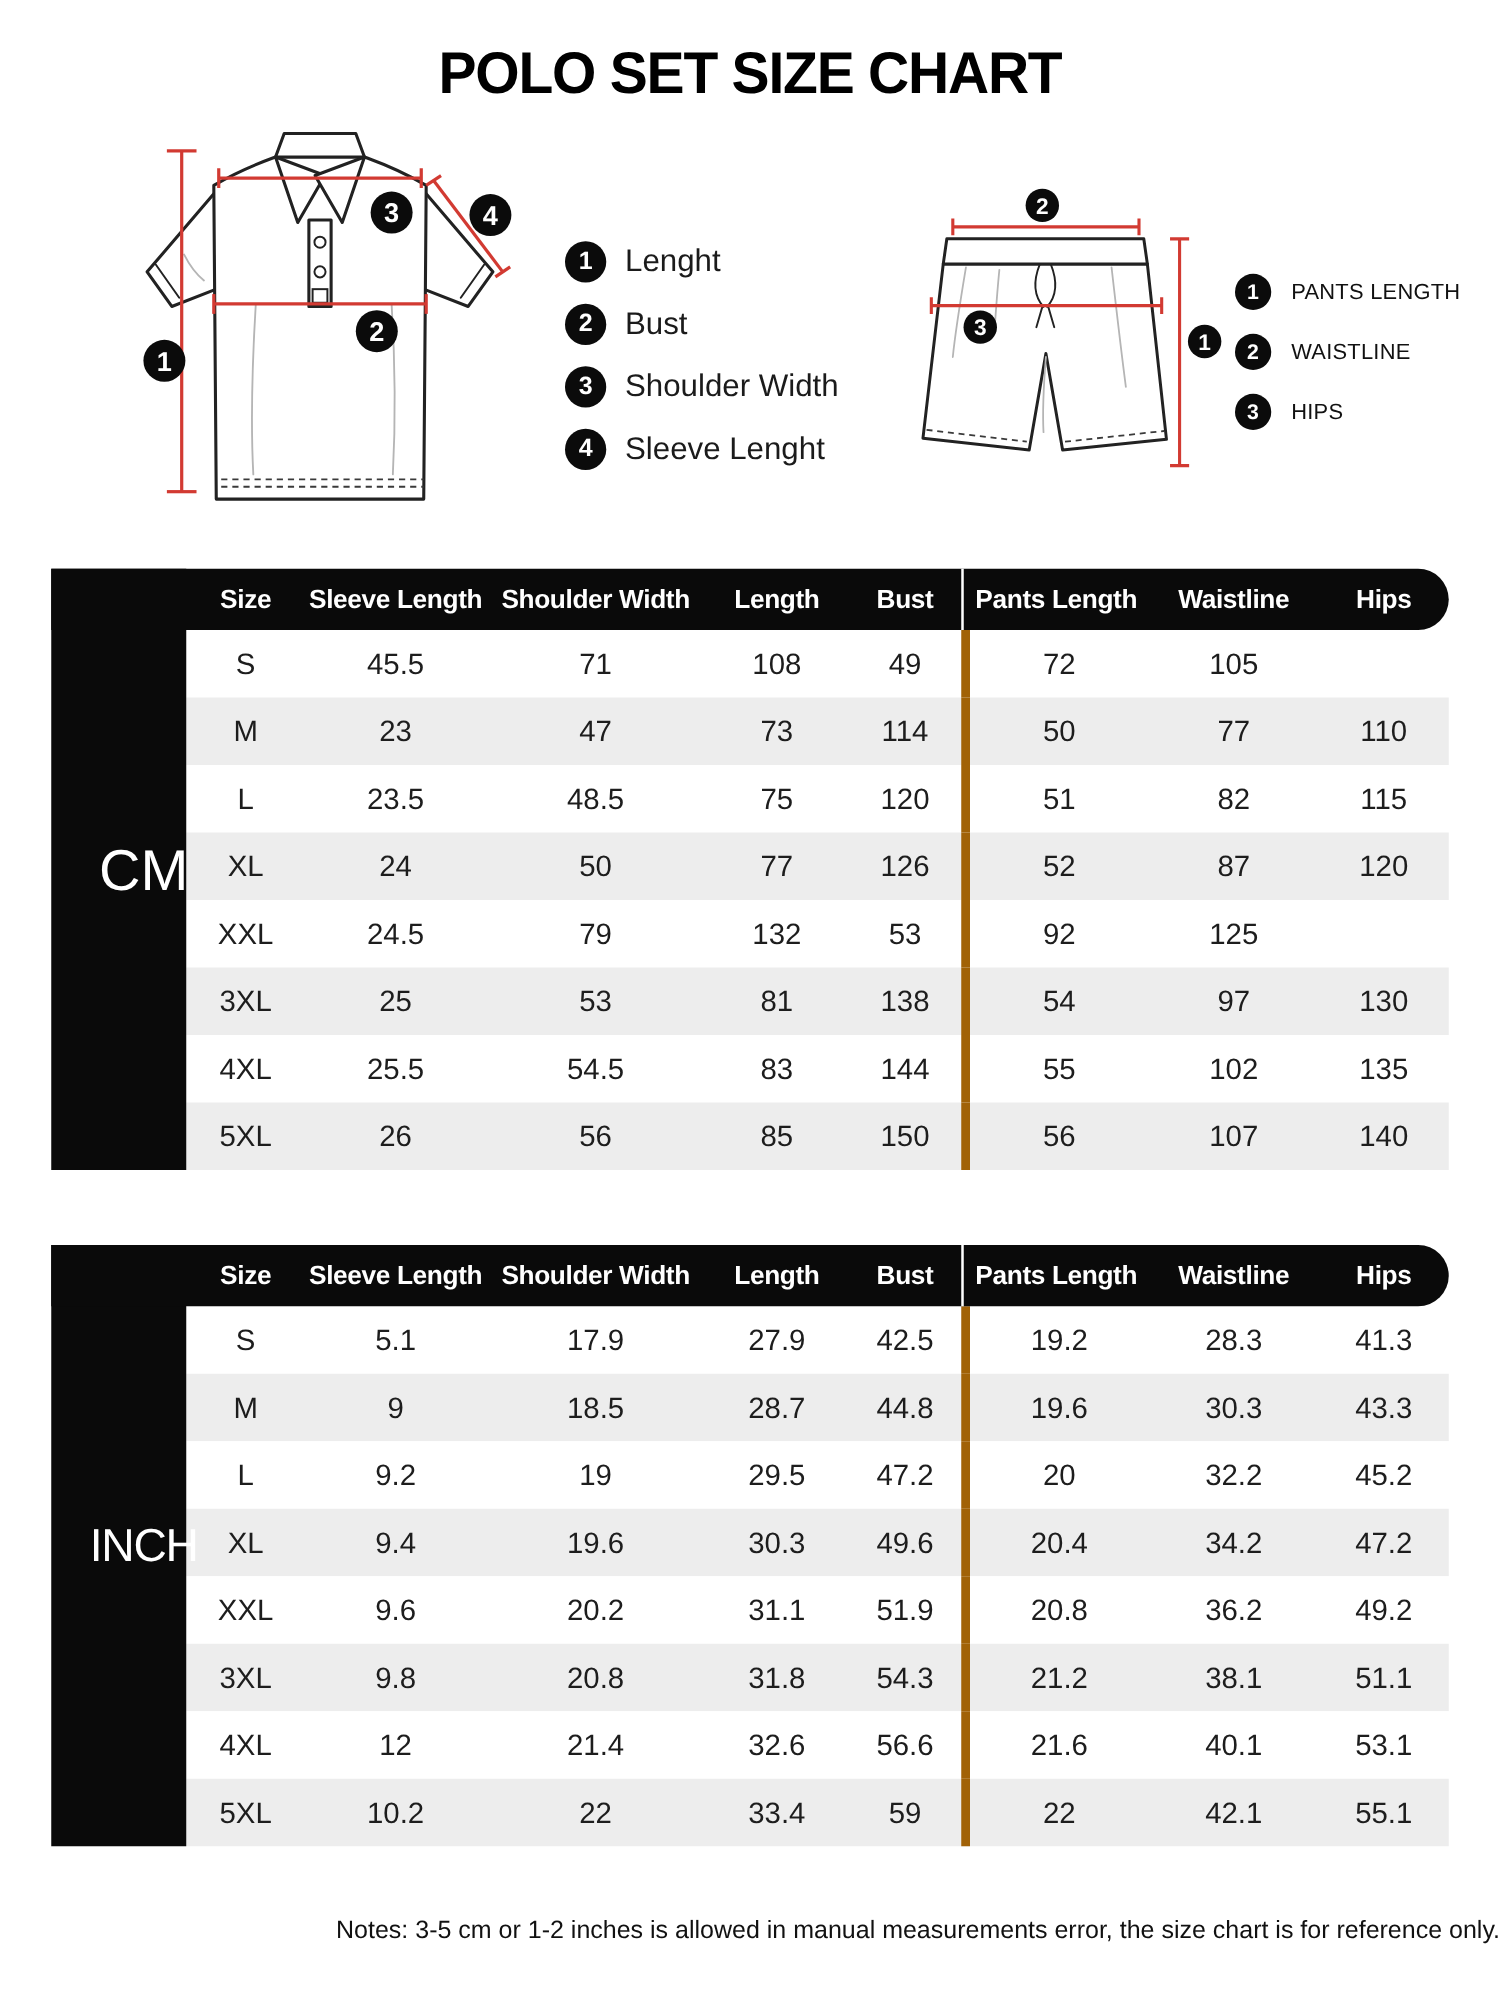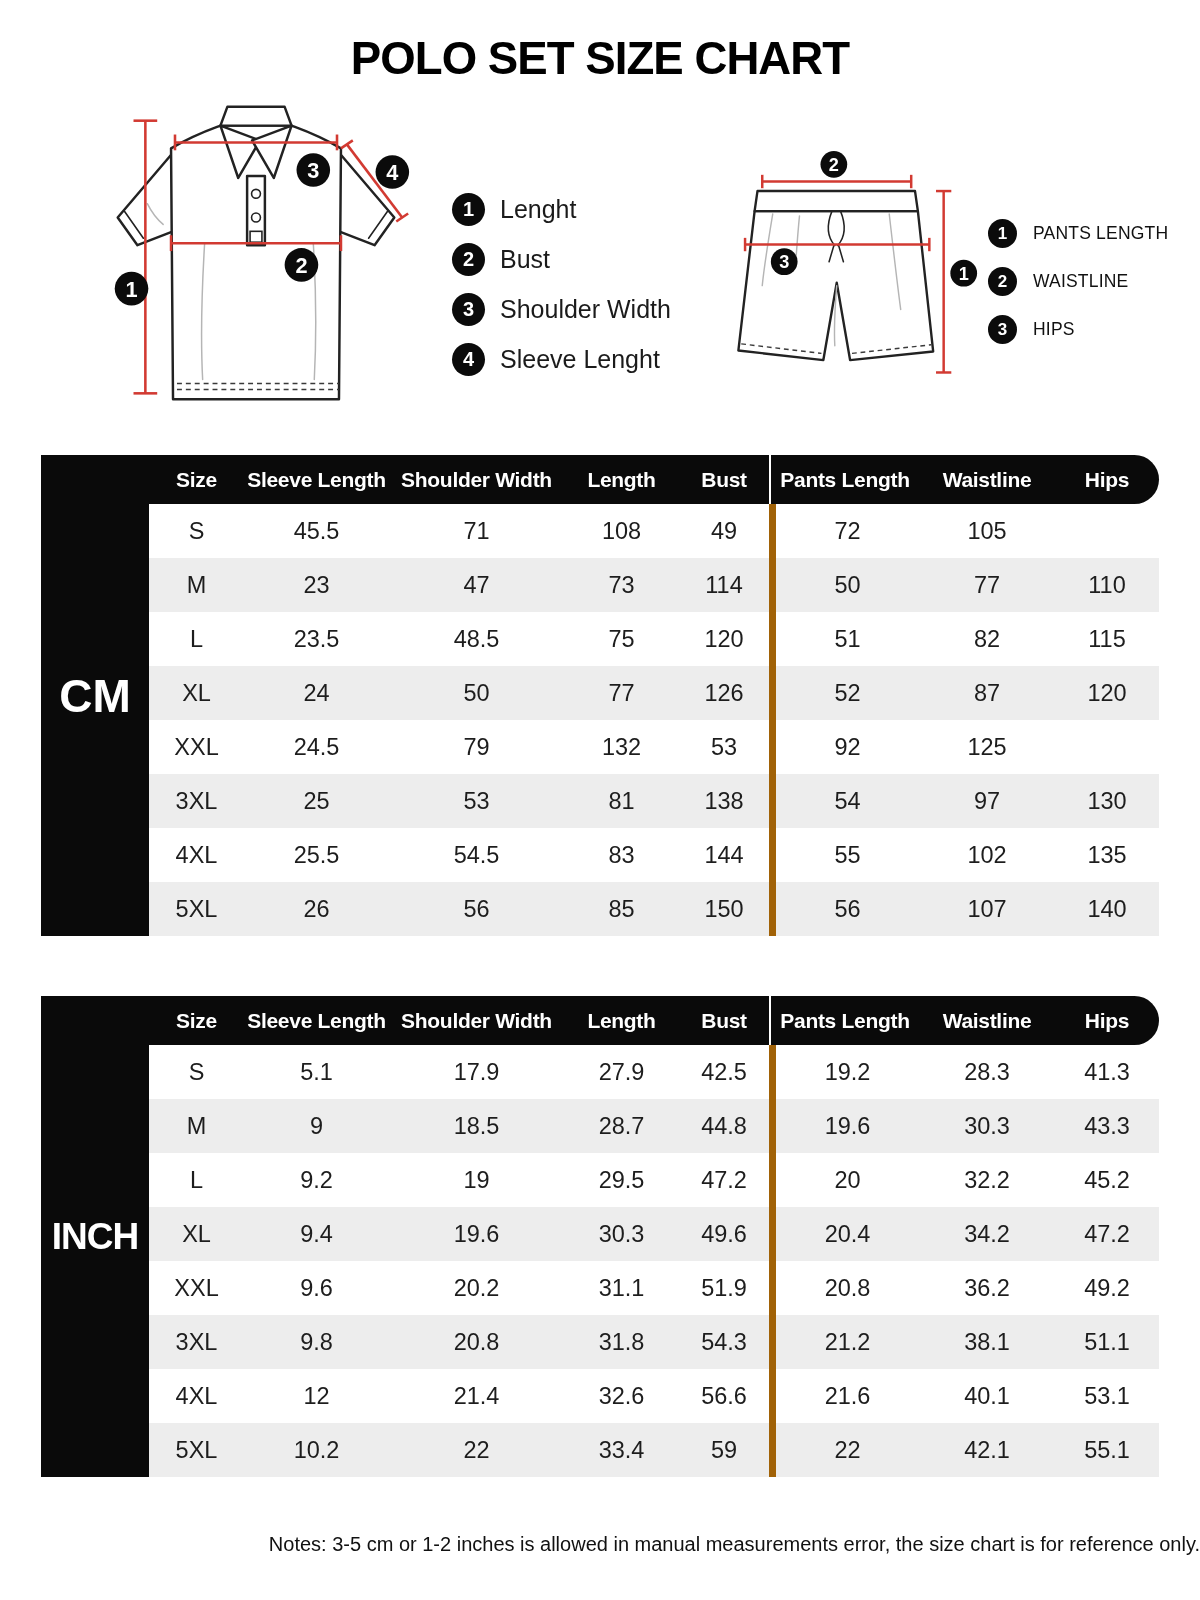--- a/index.html
+++ b/index.html
@@ -21,21 +21,21 @@
   .shorts-legend .legend-item{gap:16px;font-size:17.5px;margin-bottom:19px;color:#111;letter-spacing:.2px;}
   .badge{flex:none;display:flex;align-items:center;justify-content:center;border-radius:50%;
     background:#0b0b0b;color:#fff;font-weight:700;}
   .shirt-legend .badge{width:33px;height:33px;font-size:20px;}
   .shorts-legend .badge{width:29px;height:29px;font-size:17px;}
 
   .size-table{position:relative;margin:14px 41px 0;}
   #table-inch{margin-top:60px;}
   .size-table::before{content:"";position:absolute;left:0;top:0;bottom:0;width:108px;background:#0a0a0a;}
   .unit-label{position:absolute;left:0;top:0;bottom:0;width:108px;display:flex;align-items:center;
-    justify-content:center;color:#fff;font-weight:700;z-index:2;}
+    justify-content:center;color:#fff;font-weight:400;z-index:2;padding-left:20px;}
   #table-cm .unit-label{font-size:46px;}
   #table-inch .unit-label{font-size:37px;letter-spacing:-1px;}
 
   .st-header{position:relative;display:grid;
     grid-template-columns:108px 95px 145px 175px 115px 90px 150px 136px 104px;
     height:49px;background:#0a0a0a;border-radius:0 27px 27px 0;color:#fff;z-index:1;}
   .st-hcell{display:flex;align-items:center;justify-content:center;height:100%;
     font-weight:700;font-size:21px;letter-spacing:-.3px;}
   .st-header > :nth-child(7){border-left:2px solid #fff;}
   .st-body{margin-left:108px;}

